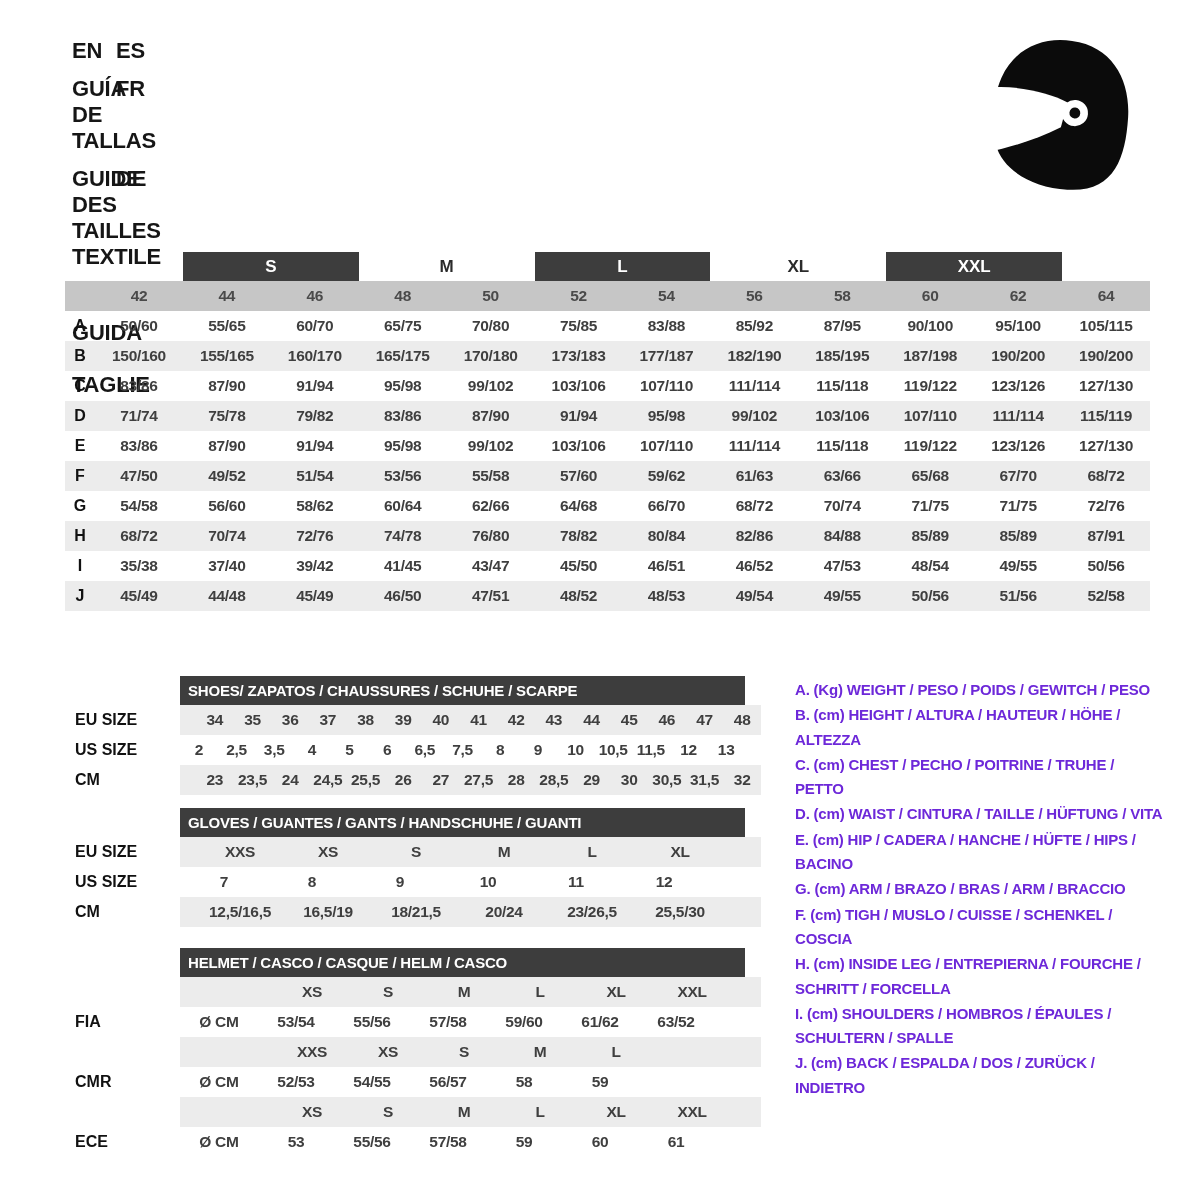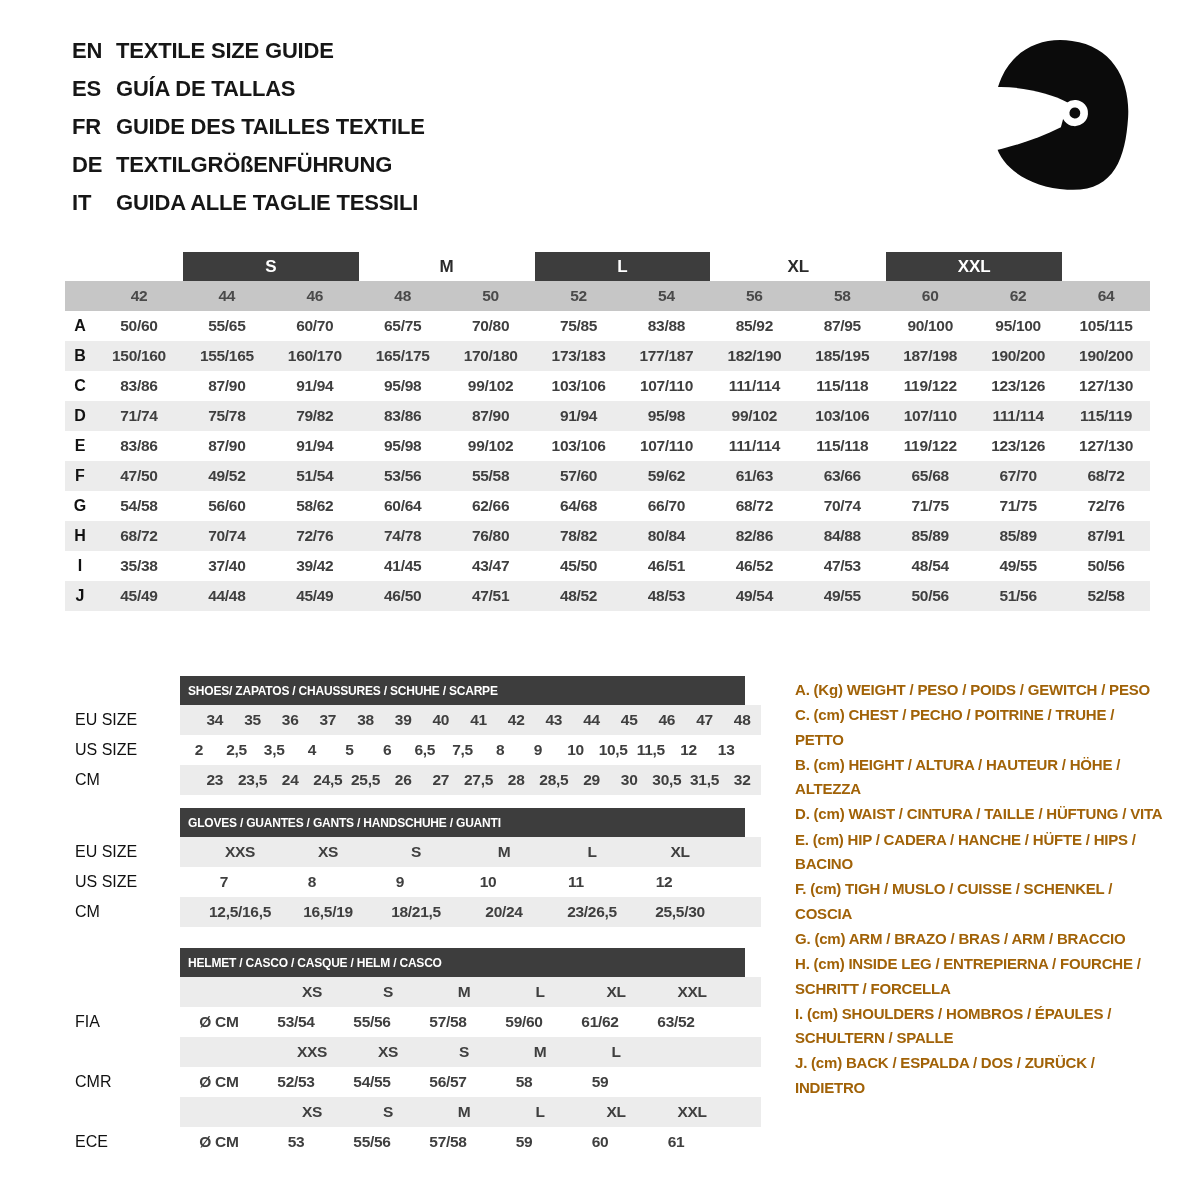--- a/index.html
+++ b/index.html
@@ -28,45 +28,44 @@
   .trow.stripe{background:#ececec;}
   .cell{display:flex;align-items:center;justify-content:center;font-size:15.5px;font-weight:700;
         color:#3f3f3f;letter-spacing:-0.3px;white-space:nowrap;}
   .rlabel{display:flex;align-items:center;justify-content:center;font-size:16px;font-weight:700;
           color:#111;}
 
   
   .lower{position:absolute;left:65px;top:676px;width:700px;}
   .sec-header{margin-left:115px;width:565px;height:29px;background:#3d3d3d;color:#fff;
               display:flex;align-items:center;box-sizing:border-box;padding-left:8px;
-              font-size:12px;font-weight:700;letter-spacing:-0.2px;}
+              font-size:15px;font-weight:700;letter-spacing:-0.2px;}
   .srow{display:flex;height:30px;}
-  .srow .slabel{width:115px;display:flex;align-items:center;font-size:16px;font-weight:400;
+  .srow .slabel{width:115px;display:flex;align-items:center;font-size:16px;font-weight:700;
                 color:#111;box-sizing:border-box;padding-left:10px;}
   .srow .scontent{width:565px;display:grid;}
   .srow.stripe .scontent{background:#ececec;padding-left:16px;}
   .cols15{grid-template-columns:repeat(15,1fr);}
   .cols6g{grid-template-columns:repeat(6,88px) 1fr;}
   .colsHelmet{grid-template-columns:78px repeat(6,76px) 1fr;}
   .gloves-sec{margin-top:13px;}
   .helmet-sec{margin-top:21px;}
 
   
   .legend{position:absolute;left:795px;top:678px;width:368px;font-size:15px;font-weight:700;
-          line-height:1.62;color:#a16207;letter-spacing:-0.2px;}
+          line-height:1.62;color:#6d28d9;letter-spacing:-0.2px;}
   .legend .item{margin-bottom:1px;}
 </style>
 </head>
 <body>
 
 <div class="page">
 
   <div class="langs" id="langs">
       <div class="code">EN</div>
-      <div class="title">TEXTILE SIZE GUIDE</div>
       <div class="code">ES</div>
       <div class="title">GUÍA DE TALLAS</div>
       <div class="code">FR</div>
       <div class="title">GUIDE DES TAILLES TEXTILE</div>
       <div class="code">DE</div>
       <div class="title">TEXTILGRÖßENFÜHRUNG</div>
       <div class="code">IT</div>
       <div class="title">GUIDA ALLE TAGLIE TESSILI</div>
     </div>
 
@@ -442,24 +441,24 @@
               <div class="cell">60</div>
               <div class="cell">61</div>
             </div>
           </div>
         </div>
     </section>
   </div>
 
   <aside class="legend" id="legend">
       <div class="item">A. (Kg) WEIGHT / PESO / POIDS / GEWITCH / PESO</div>
+      <div class="item">B. (cm) HEIGHT / ALTURA / HAUTEUR / HÖHE / ALTEZZA</div>
       <div class="item">C. (cm) CHEST / PECHO / POITRINE / TRUHE / PETTO</div>
-      <div class="item">B. (cm) HEIGHT / ALTURA / HAUTEUR / HÖHE / ALTEZZA</div>
       <div class="item">D. (cm) WAIST / CINTURA / TAILLE / HÜFTUNG / VITA</div>
       <div class="item">E. (cm) HIP / CADERA / HANCHE / HÜFTE / HIPS /  BACINO</div>
+      <div class="item">G. (cm) ARM  / BRAZO / BRAS / ARM / BRACCIO</div>
       <div class="item">F. (cm) TIGH / MUSLO / CUISSE / SCHENKEL / COSCIA</div>
-      <div class="item">G. (cm) ARM  / BRAZO / BRAS / ARM / BRACCIO</div>
       <div class="item">H. (cm) INSIDE LEG / ENTREPIERNA / FOURCHE / SCHRITT / FORCELLA</div>
       <div class="item">I.  (cm) SHOULDERS / HOMBROS / ÉPAULES / SCHULTERN / SPALLE</div>
       <div class="item">J. (cm) BACK / ESPALDA / DOS / ZURÜCK / INDIETRO</div>
     </aside>
 
 </div>
 
 </body></html>

